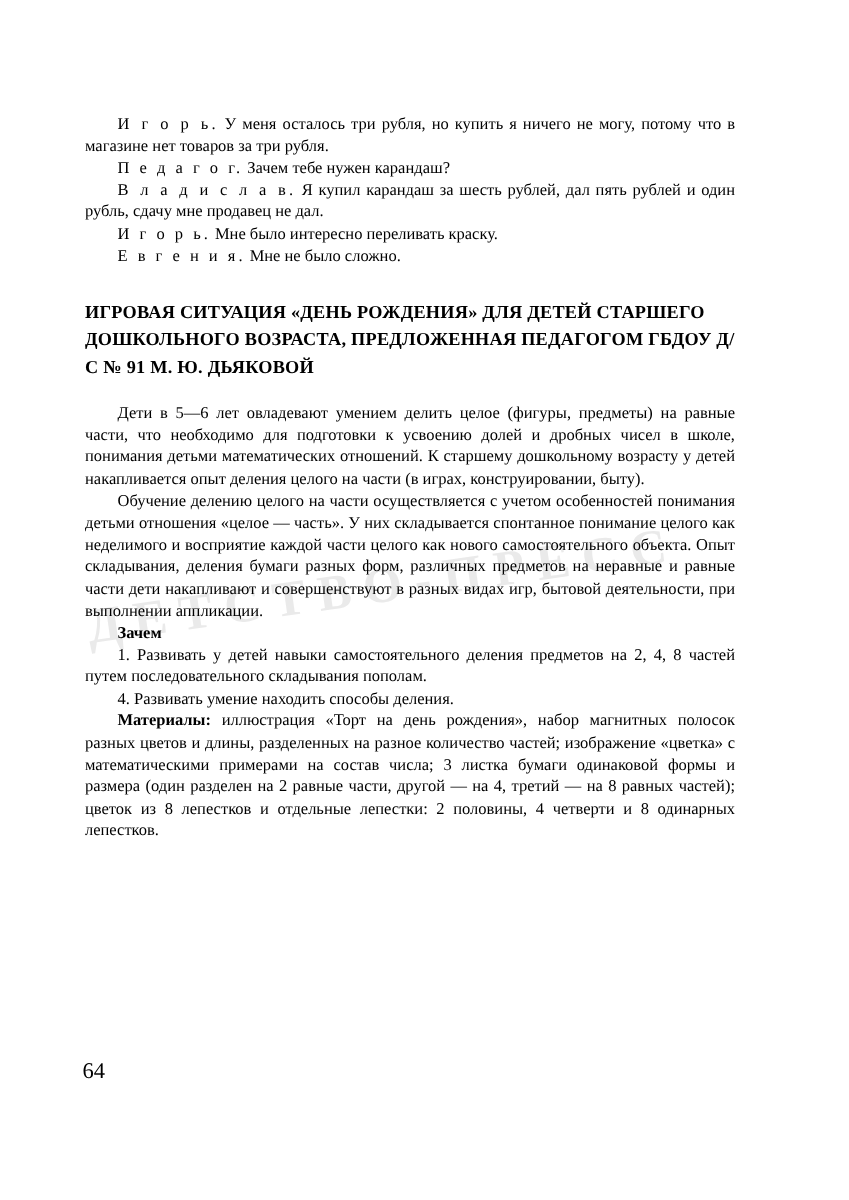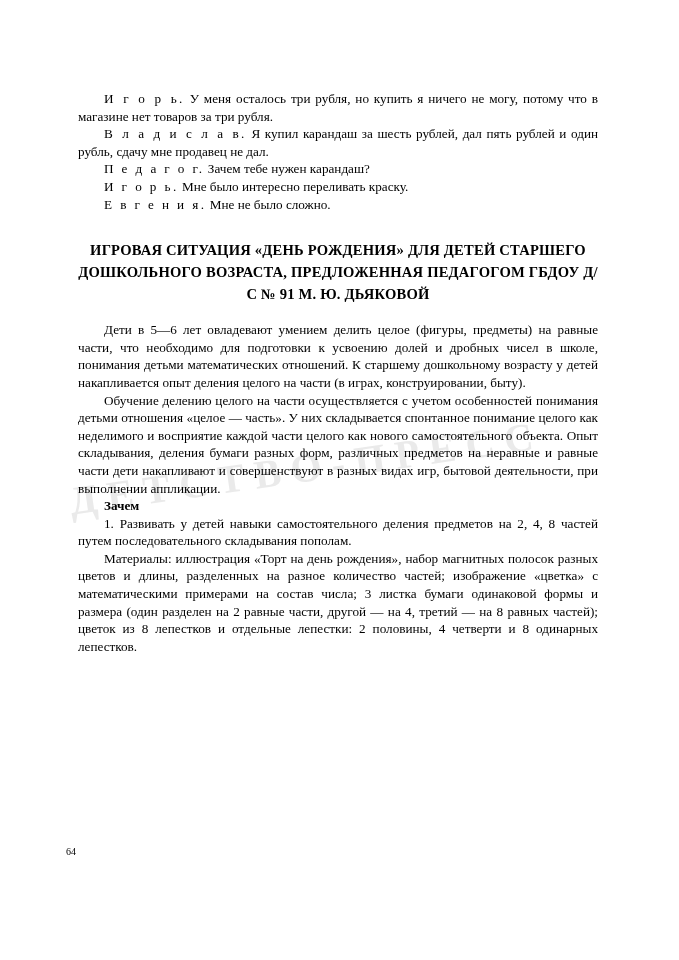--- a/index.html
+++ b/index.html
@@ -17,21 +17,21 @@
   }
   .page {
     position: absolute;
     left: 0; top: 0;
     width: 679px;
     height: 960px;
     background: #ffffff;
   }
   .content {
     position: absolute;
-    left: 78px;
+    left: 68px;
     top: 90px;
     width: 520px;
   }
   p {
     margin: 0;
     font-size: 13.2px;
     line-height: 17.6px;
     text-align: justify;
     text-indent: 26px;
     hyphens: none;
@@ -42,40 +42,39 @@
   .reflex {
     font-style: italic;
     font-weight: bold;
     text-indent: 26px;
     font-size: 13.2px;
     line-height: 17.6px;
   }
   .heading {
     margin-top: 26px;
     margin-bottom: 16px;
-    text-align: center;
     font-weight: bold;
     font-size: 14.6px;
     line-height: 22px;
     letter-spacing: 0.2px;
   }
   .sect-title {
     text-indent: 26px;
     font-weight: bold;
     font-size: 13.2px;
     line-height: 17.6px;
   }
   .bold-lead {
-    font-weight: normal;
+    font-weight: bold;
   }
   .pageno {
     position: absolute;
     left: 66px;
     top: 846px;
-    font-size: 10px;
+    font-size: 18px;
     font-family: "Liberation Serif", serif;
   }
   .watermark {
     position: absolute;
     left: 70px;
     top: 440px;
     width: 540px;
     height: 90px;
     font-family: "Liberation Serif", serif;
     font-size: 40px;
@@ -92,40 +91,41 @@
 <body>
 
 <div class="page">
 
   <div class="watermark">ДЕТСТВО-ПРЕСС</div>
 
   <div class="content">
 
     <p><span class="speaker">И г о р ь.</span><span> У меня осталось три рубля, но купить я ничего не могу, потому что в мага­зине нет товаров за три рубля.</span></p>
 
+    <p><span class="speaker">П е д а г о г.</span><span> Зачем тебе нужен карандаш?</span></p>
+
     <p><span class="speaker">В л а д и с л а в.</span><span> Я купил карандаш за шесть рублей, дал пять рублей и один рубль, сдачу мне продавец не дал.</span></p>
-
-    <p><span class="speaker">П е д а г о г.</span><span> Зачем тебе нужен карандаш?</span></p>
 
 
 
 
     <p><span class="speaker">И г о р ь.</span><span> Мне было интересно переливать краску.</span></p>
 
     <p><span class="speaker">Е в г е н и я.</span><span> Мне не было сложно.</span></p>
 
 
     <h1 class="heading">ИГРОВАЯ СИТУАЦИЯ «ДЕНЬ РОЖДЕНИЯ» ДЛЯ ДЕТЕЙ СТАРШЕГО ДОШКОЛЬНОГО ВОЗРАСТА, ПРЕДЛОЖЕННАЯ ПЕДАГОГОМ ГБДОУ Д/С № 91 М. Ю. ДЬЯКОВОЙ</h1>
 
     <p>Дети в 5—6 лет овладевают умением делить целое (фигуры, предметы) на равные части, что необходимо для подготовки к усвоению долей и дробных чисел в школе, понимания детьми математических отношений. К старшему дошкольному возрасту у детей накапливается опыт деления целого на части (в играх, конструировании, быту).</p>
     <p>Обучение делению целого на части осуществляется с учетом особенностей понима­ния детьми отношения «целое — часть». У них складывается спонтанное понимание целого как неделимого и восприятие каждой части целого как нового самостоятельно­го объекта. Опыт складывания, деления бумаги разных форм, различных предметов на неравные и равные части дети накапливают и совершенствуют в разных видах игр, бытовой деятельности, при выполнении аппликации.</p>
 
     <p class="sect-title">Зачем</p>
 
     <p>1.  Развивать у детей навыки самостоятельного деления предметов на 2, 4, 8 частей путем последовательного складывания пополам.</p>
+    <p>4.  Развивать умение находить способы деления.</p>
 
     <p><span class="bold-lead">Материалы:</span><span> иллюстрация «Торт на день рождения», набор магнитных полосок разных цветов и длины, разделенных на разное количество частей; изображение «цвет­ка» с математическими примерами на состав числа; 3 листка бумаги одинаковой фор­мы и размера (один разделен на 2 равные части, другой — на 4, третий — на 8 равных частей); цветок из 8 лепестков и отдельные лепестки: 2 половины, 4 четверти и 8 оди­нарных лепестков.</span></p>
 
   </div>
 
   <div class="pageno">64</div>
 
 </div>
 
 </body></html>

